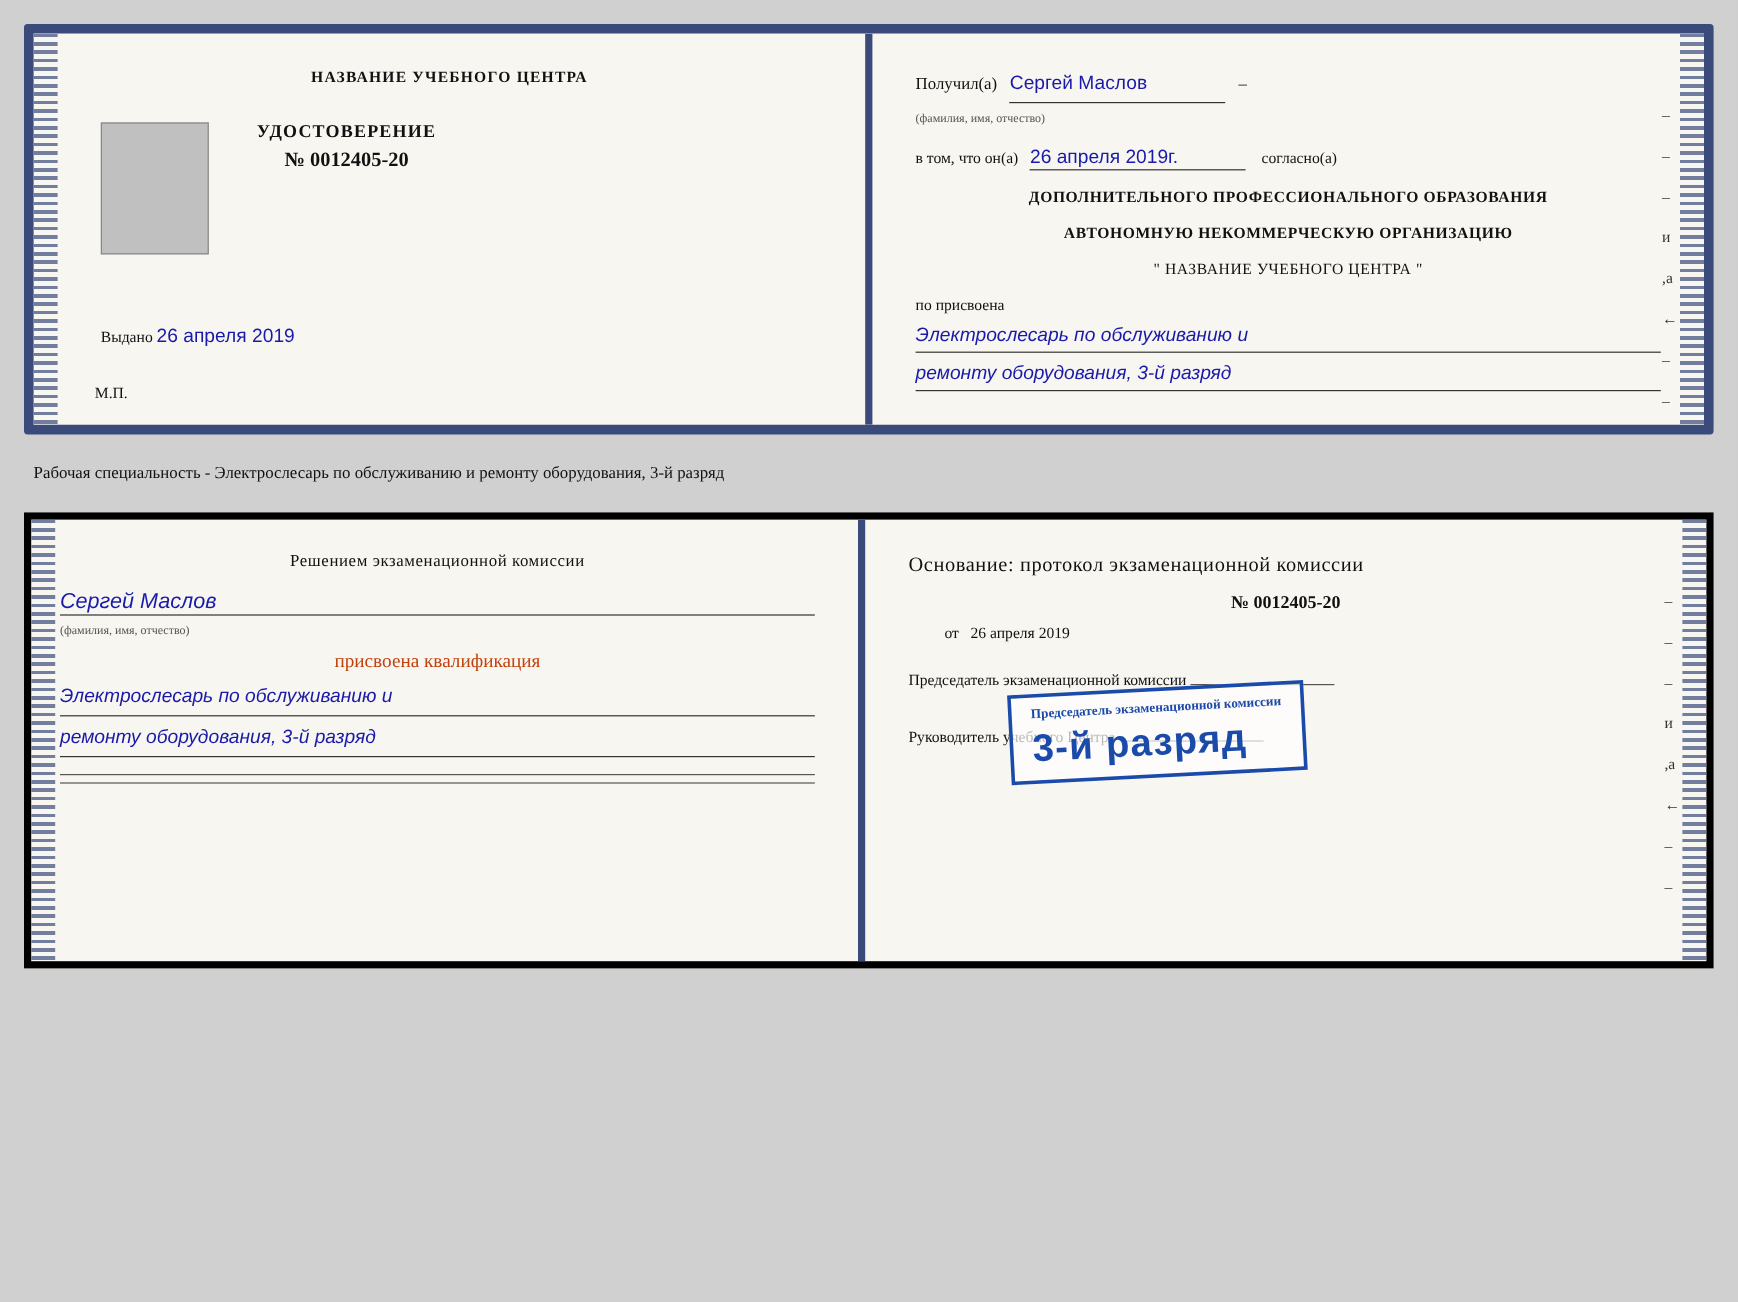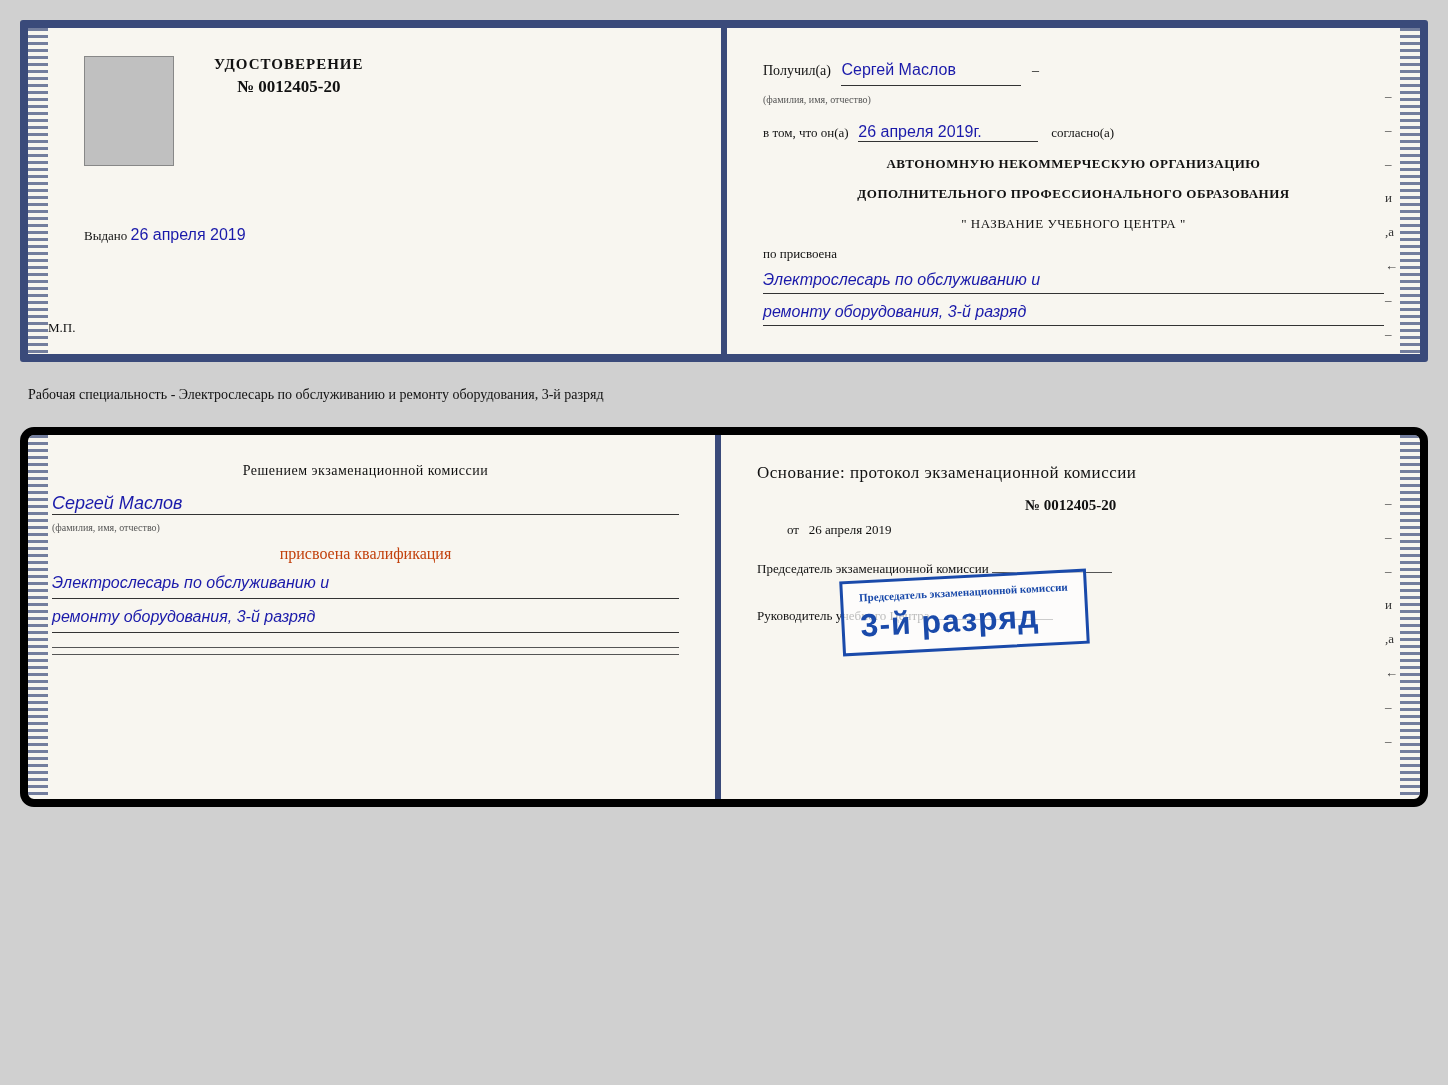--- a/index.html
+++ b/index.html
@@ -85,21 +85,21 @@
       font-size: 13px;
       color: #111;
     }
 
     .mp-label {
       margin-top: 12px;
       font-size: 13px;
       color: #111;
       position: absolute;
       bottom: 18px;
-      left: 20px;
+      left: 51px;
     }
 
     
     .received-line {
       font-size: 14px;
       color: #111;
       margin-bottom: 6px;
       line-height: 1.8;
     }
 
@@ -153,22 +153,22 @@
     .middle-text {
       font-size: 14px;
       color: #111;
       padding: 4px 8px;
       line-height: 1.5;
     }
 
     
     .cert-bottom {
       background: #f8f6f0;
-      border: 8px solid #000000;
-      border-radius: 14px;
+      border: 6px solid #000000;
+      border-radius: 0;
       display: flex;
       width: 100%;
       min-height: 380px;
       position: relative;
       overflow: hidden;
     }
 
     .cert-bottom .cert-left {
       border-right: none;
     }
@@ -350,20 +350,21 @@
 </head>
 <body>
 
 <div class="page-wrapper">
 
   <div class="cert-top">
     <div class="tex-left"></div>
     <div class="tex-right"></div>
 
     <div class="cert-left">
+      <div class="center-header">НАЗВАНИЕ УЧЕБНОГО ЦЕНТРА</div>
 
       <div style="display:flex; gap:20px; align-items:flex-start; padding-left:20px;">
         <div class="photo-placeholder"></div>
         <div class="udostoverenie-block">
           <div class="udostoverenie-title">УДОСТОВЕРЕНИЕ</div>
           <div class="udostoverenie-num">№ 0012405-20</div>
         </div>
       </div>
 
       <div class="vydano-line" style="padding-left:20px; margin-top: 40px;">
@@ -397,22 +398,22 @@
       </div>
 
       <div style="margin-top: 12px; font-size:13px; color:#111;">
         <span>в том, что он(а)</span>
         &nbsp;
         <span class="handwritten underline-field">26 апреля 2019г.</span>
         &nbsp;&nbsp;
         <span>согласно(а)</span>
       </div>
 
+      <div class="center-block-text">ДОПОЛНИТЕЛЬНОГО ПРОФЕССИОНАЛЬНОГО ОБРАЗОВАНИЯ</div>
       <div class="center-block-text">АВТОНОМНУЮ НЕКОММЕРЧЕСКУЮ ОРГАНИЗАЦИЮ</div>
-      <div class="center-block-text">ДОПОЛНИТЕЛЬНОГО ПРОФЕССИОНАЛЬНОГО ОБРАЗОВАНИЯ</div>
       <div class="center-block-text" style="font-weight:400; text-transform:none;">"   НАЗВАНИЕ УЧЕБНОГО ЦЕНТРА   "</div>
 
       <div class="po-professii">по присвоена</div>
       <span class="profession-handwritten">Электрослесарь по обслуживанию и</span>
       <span class="profession-handwritten">ремонту оборудования, 3-й разряд</span>
     </div>
   </div>
 
   <div class="middle-text">Рабочая специальность - Электрослесарь по обслуживанию и ремонту оборудования, 3-й разряд</div>
 

